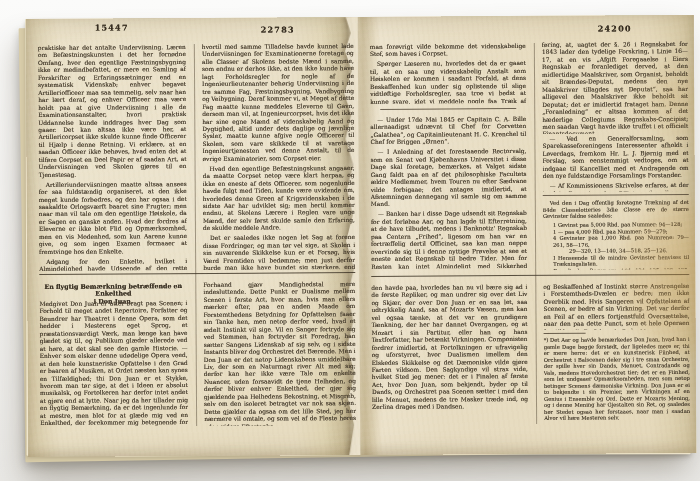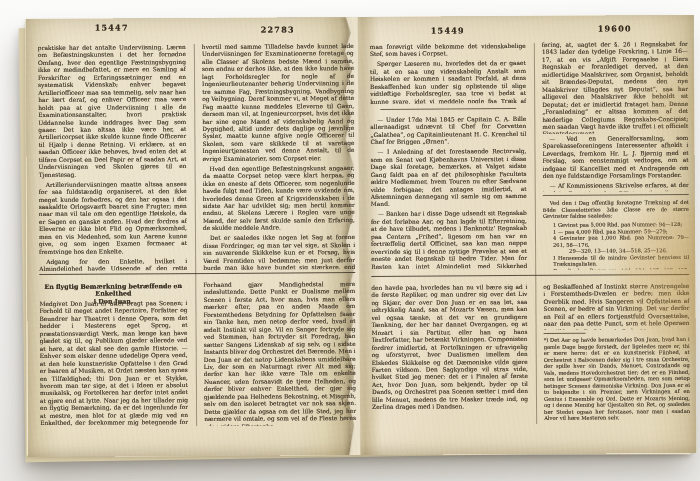--- a/index.html
+++ b/index.html
@@ -81,35 +81,34 @@
       <div>En flygtig Bemærkning betræffende en Enkelthed</div>
       <div>i Don Juan.</div>
     </div>
     <div class="txt" style="left:12px;top:282px;width:148px;height:126px">
       <p class="noind">Medgivet Don Juan er atter bragt paa Scenen; i Forhold til meget andet Repertoire, Forfatter og Beundrer har Theatret i denne Opera, som det hedder i Mesterens eget Sprog, et præstationsværdigt Værk, man længe kan have glædet sig til, og Publikum glæder allerede ved at høre, at det skal see den gamle Historie. — Enhver som elsker denne udødelige Opera veed, at den hele kunstneriske Opfattelse i den Grad er baaren af Musiken, at Ordet næsten kan synes en Tilfældighed; thi Don Juan er et Stykke, hvorom man tør sige, at det i Ideen er absolut musikalsk, og Fortolkeren har derfor intet andet at gjøre end at lytte. Naar jeg da her tillader mig en flygtig Bemærkning, da er det ingenlunde for at mestre, men blot for at glæde mig ved en Enkelthed, der forekommer mig betegnende for det Hele.</p>
     </div>
     <div class="txt" style="left:176px;top:264px;width:152px;height:144px">
       <p class="noind">Forhaand gjæv Mandighedstal mere indesluttende. Dette Punkt er Dualisme mellem Scenen i første Act, hvor man, hvis man ellers mærker efter, paa en anden Maade om Forstemthedens Betydning for Opfattelsen faaer sin Tanke hen, men netop derfor veed, hvad et ædelt Instinkt vil sige. Vil en Sanger fortryde sig ved Stemmen, han fortryder sit Foredrag, han sætter Sangens Lidenskab af sig selv, og i sidste Instants bliver dog Orchestret det Bærende. Men i Don Juan er det netop Lidenskabens umiddelbare Liv, der som en Naturmagt river Alt med sig; derfor kan her ikke være Tale om enkelte Nuancer, uden forsaavidt de tjene Helheden, og derfor bliver enhver Enkelthed, der gjør sig gjældende paa Helhedens Bekostning, et Misgreb, selv om den isoleret betragtet var nok saa skjøn. Dette gjælder da ogsaa om det lille Sted, jeg her nærmere vil omtale, og som vel af de Fleste høres uden videre Eftertanke.</p>
     </div>
 
-    <div class="colnum" style="left:344px;top:9px;width:156px">15449</div>
     <div class="txt" style="left:344px;top:27px;width:156px;height:60px">
       <p class="noind">man forøvrigt vilde bekomme det videnskabelige Stof, som haves i Corpset.</p>
       <p>Spørger Læseren nu, hvorledes det da er gaaet til, at en saa ung videnskabelig Anstalt som Høiskolen er kommen i saadant Forfald, at dens Beskaffenhed kun under sig oplistende til slige vidtløftige Forholdsregler, saa troe vi bedst at kunne svare, idet vi meddele nogle faa Træk af Skolens korte Historie.</p>
     </div>
     <div class="hrule" style="left:354px;top:92px;width:136px"></div>
     <div class="txt" style="left:344px;top:100px;width:156px;height:152px">
       <p>— Under 17de Mai 1845 er Capitain C. A. Bille allernaadigst udnævnt til Chef for Corvetten „Galathea“, og Capitainlieutenant H. C. Krenchel til Chef for Briggen „Ørnen“.</p>
       <p>— I Anledning af det forestaaende Rectorvalg, som en Senat ved Kjøbenhavns Universitet i disse Dage skal foretage, bemærkes, at Valget sidste Gang faldt paa en af det philosophiske Facultets ældre Medlemmer, hvem Touren nu efter Sædvane vilde forbigaae; det antages imidlertid, at Afstemningen dennegang vil samle sig om samme Mand.</p>
       <p>— Banken har i disse Dage udsendt sit Regnskab for det forløbne Aar, og han lagde til Efterretning, at de have tilbudet, medens i Banknotiz' Regnskab paa Centern „Frihed“, ligesom om han var en fortræffelig dertil Officinet, saa kan man neppe overvinde sig til i denne nyttige Prøvelse at see et eneste andet Regnskab til bedre Tider. Men for Resten kan intet Almindeligt med Sikkerhed argumenteres fra Universitets-Directionens Budgetter og Regnskaber; saaledes have vi bragt i Er-</p>
     </div>
 
     <div class="vrule" style="left:508px;top:27px;height:381px"></div>
 
-    <div class="colnum" style="left:516px;top:8px;width:146px">19600</div>
+    <div class="colnum" style="left:516px;top:8px;width:146px">24200</div>
     <div class="txt" style="left:516px;top:26px;width:146px;height:92px">
       <p class="noind">føring, at, uagtet der §. 26 i Regnskabet for 1843 lader den tydelige Forskring, i Linie 16—17, at en vis „Afgift Foregaaelse i Eiers Regnskab er foranlediget derved, at den midlertidige Maalskriver, som Organist, beholdt sit Brændes-Deputat, medens den nye Maalskriver tillagdes nyt Deputat“, saa har alligevel den Maalskriver ikke beholdt sit Deputat; det er imidlertid frataget ham. Denne „Foranledning“ er altsaa kommen af det hæderlige Collegiums Regnskabs-Concipist; men saadan Vægt havde ikke truffet i et officielt Finantsdocument.</p>
     </div>
     <div class="txt" style="left:516px;top:120px;width:146px;height:56px">
       <p>— Ved en Generalforsamling, som Sparekasseforeningens Interessenter afholdt i Løverdags, fremkom Hr. L. J. Bjørnig med et Forslag, som eenstemmigt vedtoges, om at indgaae til Kancelliet med et Andragende om den nye fuldstændige Forsamlings Forstander.</p>
       <p>— Af Kommissionens Skrivelse erfares, at der i det Bærentzenske Officin vil udkomme Lithographier af Georgen, trykt i det Baden-Officin.</p>
 
     </div>
     <div class="hrule" style="left:516px;top:179px;width:146px"></div>
     <div class="txt small" style="left:516px;top:184px;width:146px;height:70px">

